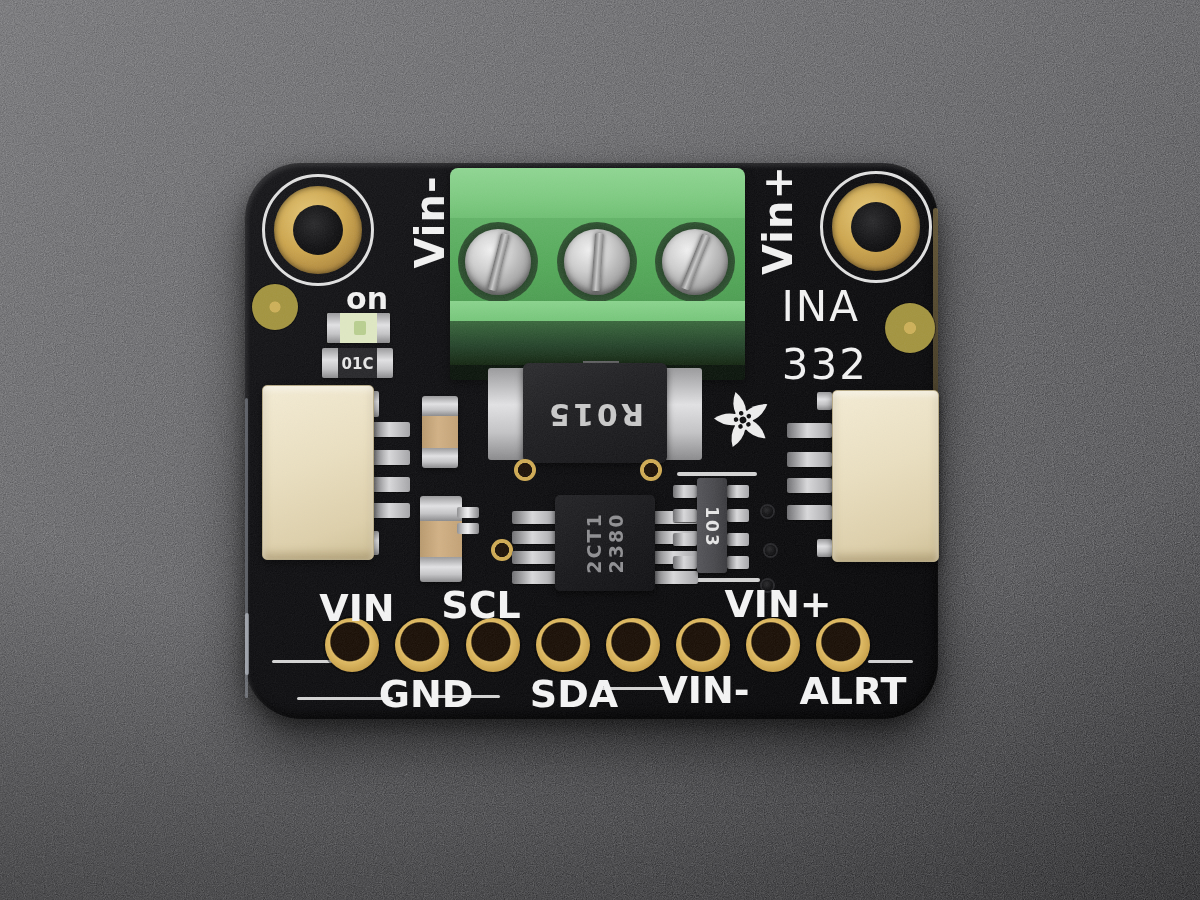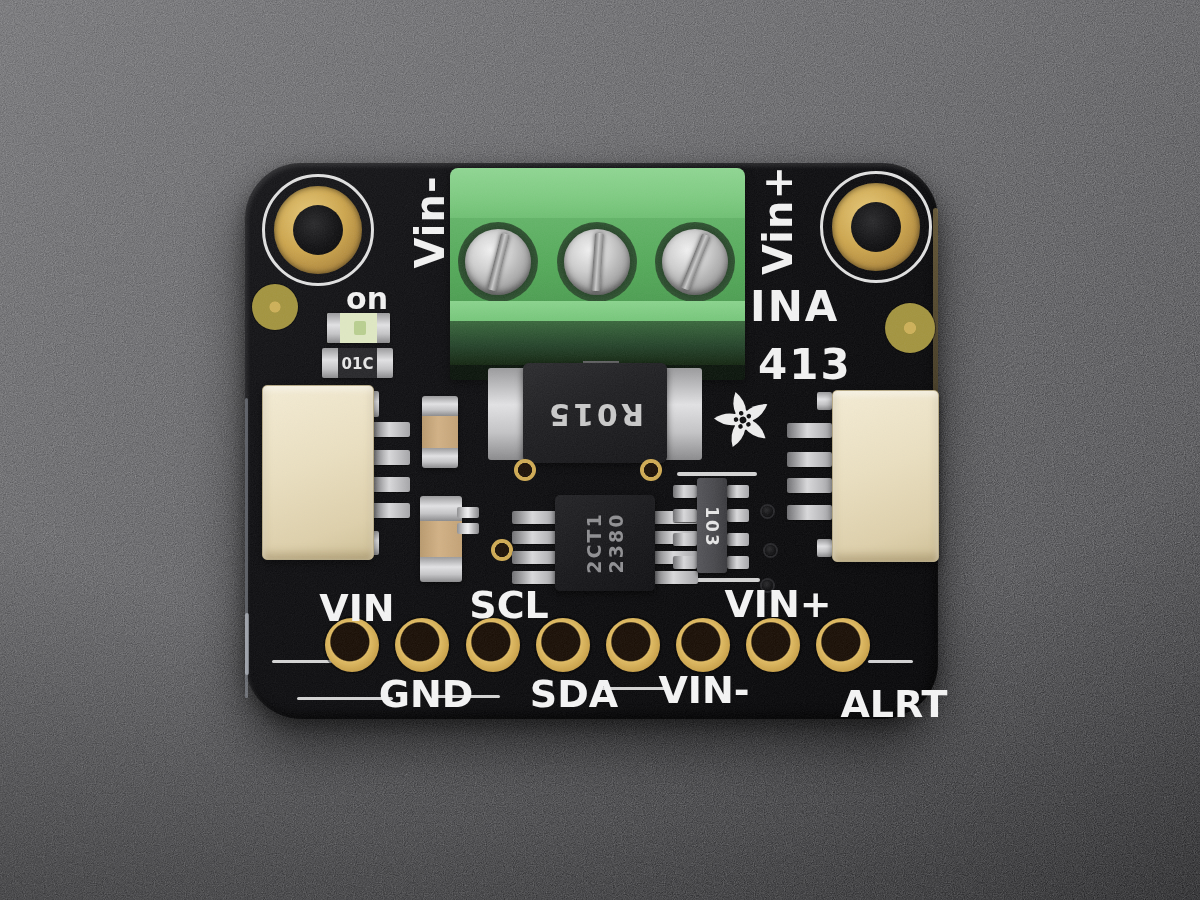--- a/index.html
+++ b/index.html
@@ -20,21 +20,21 @@
   .gold-annulus{position:absolute;border-radius:50%;
     background:radial-gradient(circle at 40% 35%, #e7c979 0%, #cda64e 45%, #a9823a 80%, #8d6c2e 100%);
     box-shadow:inset 0 0 6px rgba(0,0,0,.6);}
   .dark-hole{position:absolute;border-radius:50%;
     background:radial-gradient(circle at 42% 38%, #2a2a2c 0%, #121214 55%, #050506 100%);}
   .ypad{position:absolute;border-radius:50%;
     background:radial-gradient(circle, #cdb058 0 16%, #a3943f 18% 70%, #8a7d34 100%);
     box-shadow:0 0 0 1px rgba(0,0,0,.4);}
   .vtext{position:absolute;font-weight:bold;color:#f2f2f2;text-align:center;
     transform:rotate(-90deg);font-size:40px;letter-spacing:1px;width:110px;height:46px;line-height:46px;}
-  .bigname{position:absolute;font-weight:bold;color:#f2f2f2;font-size:42px;letter-spacing:2px;width:110px;text-align:left;}
+  .bigname{position:absolute;font-weight:normal;color:#f2f2f2;font-size:42px;letter-spacing:2px;width:110px;text-align:right;}
   .pinlabel{position:absolute;font-weight:bold;color:#f4f4f4;font-size:38px;transform:translateX(-50%);white-space:nowrap;}
   .silver{background:linear-gradient(90deg,#8f8f91 0%,#dcdcde 35%,#f0f0f2 50%,#b9b9bb 75%,#87878a 100%);}
   .silverV{background:linear-gradient(180deg,#9a9a9c 0%,#e2e2e4 40%,#c4c4c6 70%,#8a8a8c 100%);}
   .lead{position:absolute;border-radius:2px;
     background:linear-gradient(90deg,#6f6f72,#d9d9db 45%,#a5a5a8);box-shadow:0 1px 1px rgba(0,0,0,.6);}
   .tb{position:absolute;left:205px;top:5px;width:295px;height:212px;border-radius:8px 8px 3px 3px;overflow:hidden;
     box-shadow:inset 6px 0 10px rgba(0,0,0,.28), inset -6px 0 10px rgba(0,0,0,.28), 0 3px 8px rgba(0,0,0,.5);}
   .tb-top{position:absolute;left:0;top:0;width:295px;height:50px;
     background:linear-gradient(180deg,#8fd692 0%,#7ecb81 60%,#6fc073 100%);}
   .tb-face{position:absolute;left:0;top:50px;width:295px;height:85px;
@@ -99,21 +99,21 @@
     <div class="gold-annulus" style="left:587px;top:20px;width:88px;height:88px;"></div>
     <div class="dark-hole" style="left:606px;top:39px;width:50px;height:50px;"></div>
 
     <div class="ypad" style="left:7px;top:121px;width:46px;height:46px;"></div>
     <div class="ypad" style="left:640px;top:140px;width:50px;height:50px;"></div>
 
     <div class="vtext" style="left:130px;top:36px;">Vin-</div>
     <div class="vtext" style="left:478px;top:34px;">Vin+</div>
 
     <div class="bigname" style="left:505px;top:119px;">INA</div>
-    <div class="bigname" style="left:513px;top:177px;">413</div>
+    <div class="bigname" style="left:513px;top:177px;">332</div>
 
     <div class="silk" style="position:absolute;left:92px;top:121px;width:60px;font-size:30px;">on</div>
     <div class="abs" style="left:82px;top:150px;width:63px;height:30px;border-radius:2px;background:#dfe8c3;box-shadow:0 1px 3px rgba(0,0,0,.6);">
       <div class="abs silverV" style="left:0;top:0;width:13px;height:30px;border-radius:2px 0 0 2px;"></div>
       <div class="abs silverV" style="left:50px;top:0;width:13px;height:30px;border-radius:0 2px 2px 0;"></div>
       <div class="abs" style="left:27px;top:8px;width:12px;height:14px;background:#b9cf90;border-radius:2px;"></div>
     </div>
     <div class="abs" style="left:77px;top:185px;width:71px;height:30px;border-radius:2px;background:#28282b;box-shadow:0 1px 3px rgba(0,0,0,.6);">
       <div class="abs silverV" style="left:0;top:0;width:16px;height:30px;border-radius:2px 0 0 2px;"></div>
       <div class="abs silverV" style="left:55px;top:0;width:16px;height:30px;border-radius:0 2px 2px 0;"></div>
@@ -236,27 +236,27 @@
     <div class="bhole" style="left:80px;top:455px;"></div>
     <div class="bhole" style="left:150px;top:455px;"></div>
     <div class="bhole" style="left:221px;top:455px;"></div>
     <div class="bhole" style="left:291px;top:455px;"></div>
     <div class="bhole" style="left:361px;top:455px;"></div>
     <div class="bhole" style="left:431px;top:455px;"></div>
     <div class="bhole" style="left:501px;top:455px;"></div>
     <div class="bhole" style="left:571px;top:455px;"></div>
 
     <div class="pinlabel" style="left:112px;top:423px;">VIN</div>
-    <div class="pinlabel" style="left:264px;top:420px;">SCL</div>
+    <div class="pinlabel" style="left:236px;top:420px;">SCL</div>
     <div class="pinlabel" style="left:533px;top:419px;">VIN+</div>
 
     <div class="pinlabel" style="left:181px;top:509px;">GND</div>
     <div class="pinlabel" style="left:329px;top:509px;">SDA</div>
     <div class="pinlabel" style="left:459px;top:505px;">VIN-</div>
-    <div class="pinlabel" style="left:608px;top:519px;margin-left:41px;">ALRT</div>
+    <div class="pinlabel" style="left:608px;top:506px;">ALRT</div>
 
   </div>
 
   <svg class="noise" width="1200" height="900" style="z-index:4;opacity:.10;pointer-events:none;">
     <rect width="1200" height="900" filter="url(#grain)"></rect>
   </svg>
 
 </div>
 
 </body></html>

